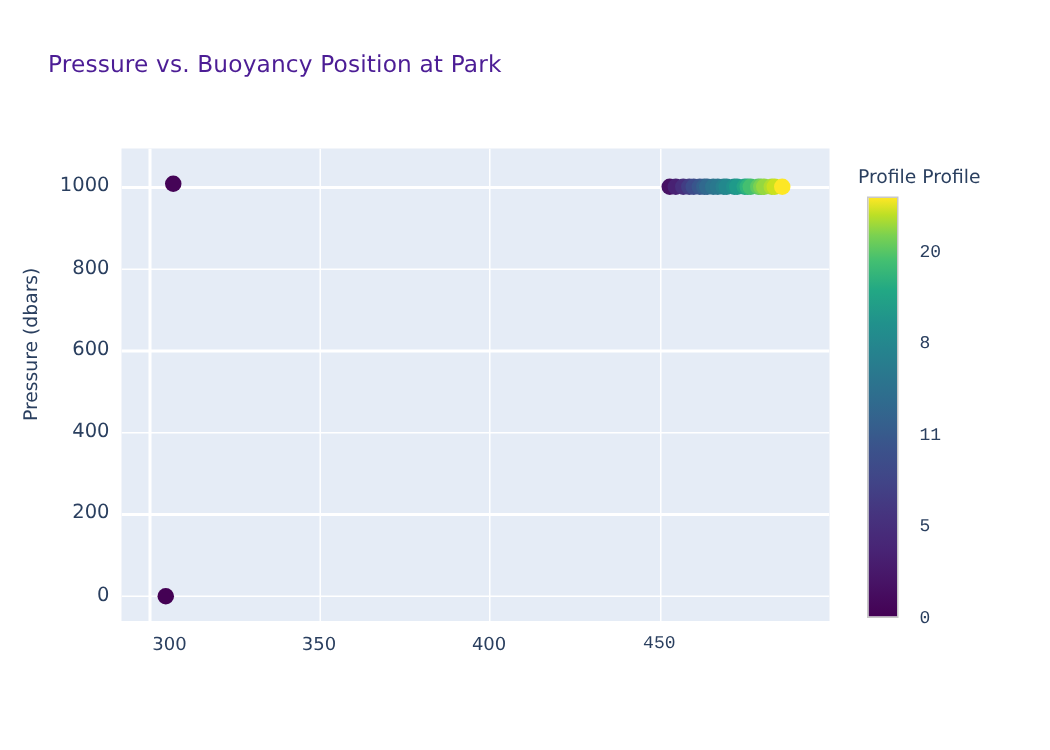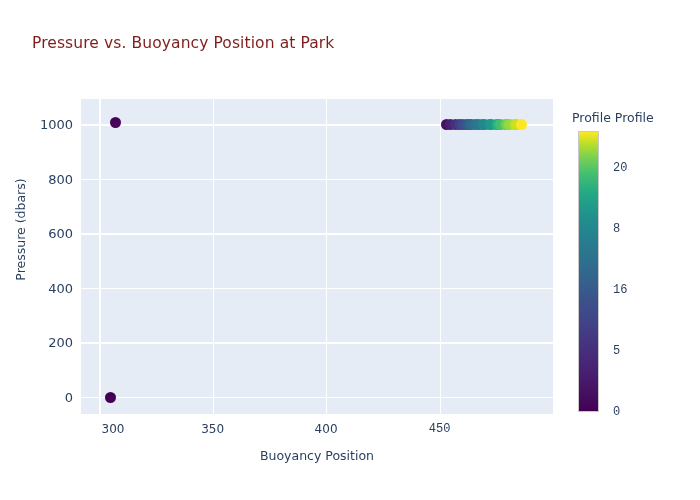--- a/index.html
+++ b/index.html
@@ -20,21 +20,21 @@
     left: 0; top: 0;
     width: 700px;
     height: 500px;
     background: #ffffff;
   }
   #chart-title {
     position: absolute;
     left: 32px;
     top: 34px;
     font-size: 15.5px;
-    color: #7f1d1d;
+    color: #4c1d95;
     letter-spacing: 0.1px;
     white-space: nowrap;
   }
   #plot-area {
     position: absolute;
     left: 81px;
     top: 99px;
     width: 472px;
     height: 315px;
     background: #E5ECF6;
@@ -178,34 +178,33 @@
       <div class="point" style="left: 417.538px; top: 25.1127px; background: rgb(47, 180, 124);"></div>
       <div class="point" style="left: 419.808px; top: 25.1127px; background: rgb(68, 191, 112);"></div>
       <div class="point" style="left: 424.346px; top: 25.1127px; background: rgb(94, 201, 98);"></div>
       <div class="point" style="left: 426.615px; top: 25.1127px; background: rgb(122, 209, 81);"></div>
       <div class="point" style="left: 428.885px; top: 25.1127px; background: rgb(149, 216, 64);"></div>
       <div class="point" style="left: 433.423px; top: 25.1127px; background: rgb(176, 221, 47);"></div>
       <div class="point" style="left: 435.692px; top: 25.1127px; background: rgb(202, 225, 31);"></div>
       <div class="point" style="left: 440.231px; top: 25.1127px; background: rgb(253, 231, 37);"></div>
     </div>
 
-  <div id="xaxis-title">Buoyancy Position</div>
   <div id="yaxis-title">Pressure (dbars)</div>
 
   <div id="colorbar-title">Profile Profile</div>
   <div id="colorbar-bar"></div>
 
 <div class="xtick-label" style="left: 113px; top: 422px;">300</div>
     <div class="xtick-label" style="left: 212.615px; top: 422px;">350</div>
     <div class="xtick-label" style="left: 326.077px; top: 422px;">400</div>
     <div class="xtick-label" style="left: 439.538px; top: 422px; font-family: Liberation Mono, monospace;">450</div>
     <div class="ytick-label" style="left: 23px; width: 50px; top: 397.076px;">0</div>
     <div class="ytick-label" style="left: 23px; width: 50px; top: 342.484px;">200</div>
     <div class="ytick-label" style="left: 23px; width: 50px; top: 287.891px;">400</div>
     <div class="ytick-label" style="left: 23px; width: 50px; top: 233.298px;">600</div>
     <div class="ytick-label" style="left: 23px; width: 50px; top: 178.705px;">800</div>
     <div class="ytick-label" style="left: 23px; width: 50px; top: 124.113px;">1000</div>
     <div class="cbtick-label" style="top: 412px;">0</div>
     <div class="cbtick-label" style="top: 350.913px;">5</div>
-    <div class="cbtick-label" style="top: 289.826px;">16</div>
+    <div class="cbtick-label" style="top: 289.826px;">11</div>
     <div class="cbtick-label" style="top: 228.739px;">8</div>
     <div class="cbtick-label" style="top: 167.652px;">20</div>
   </div>
 
 </body></html>

